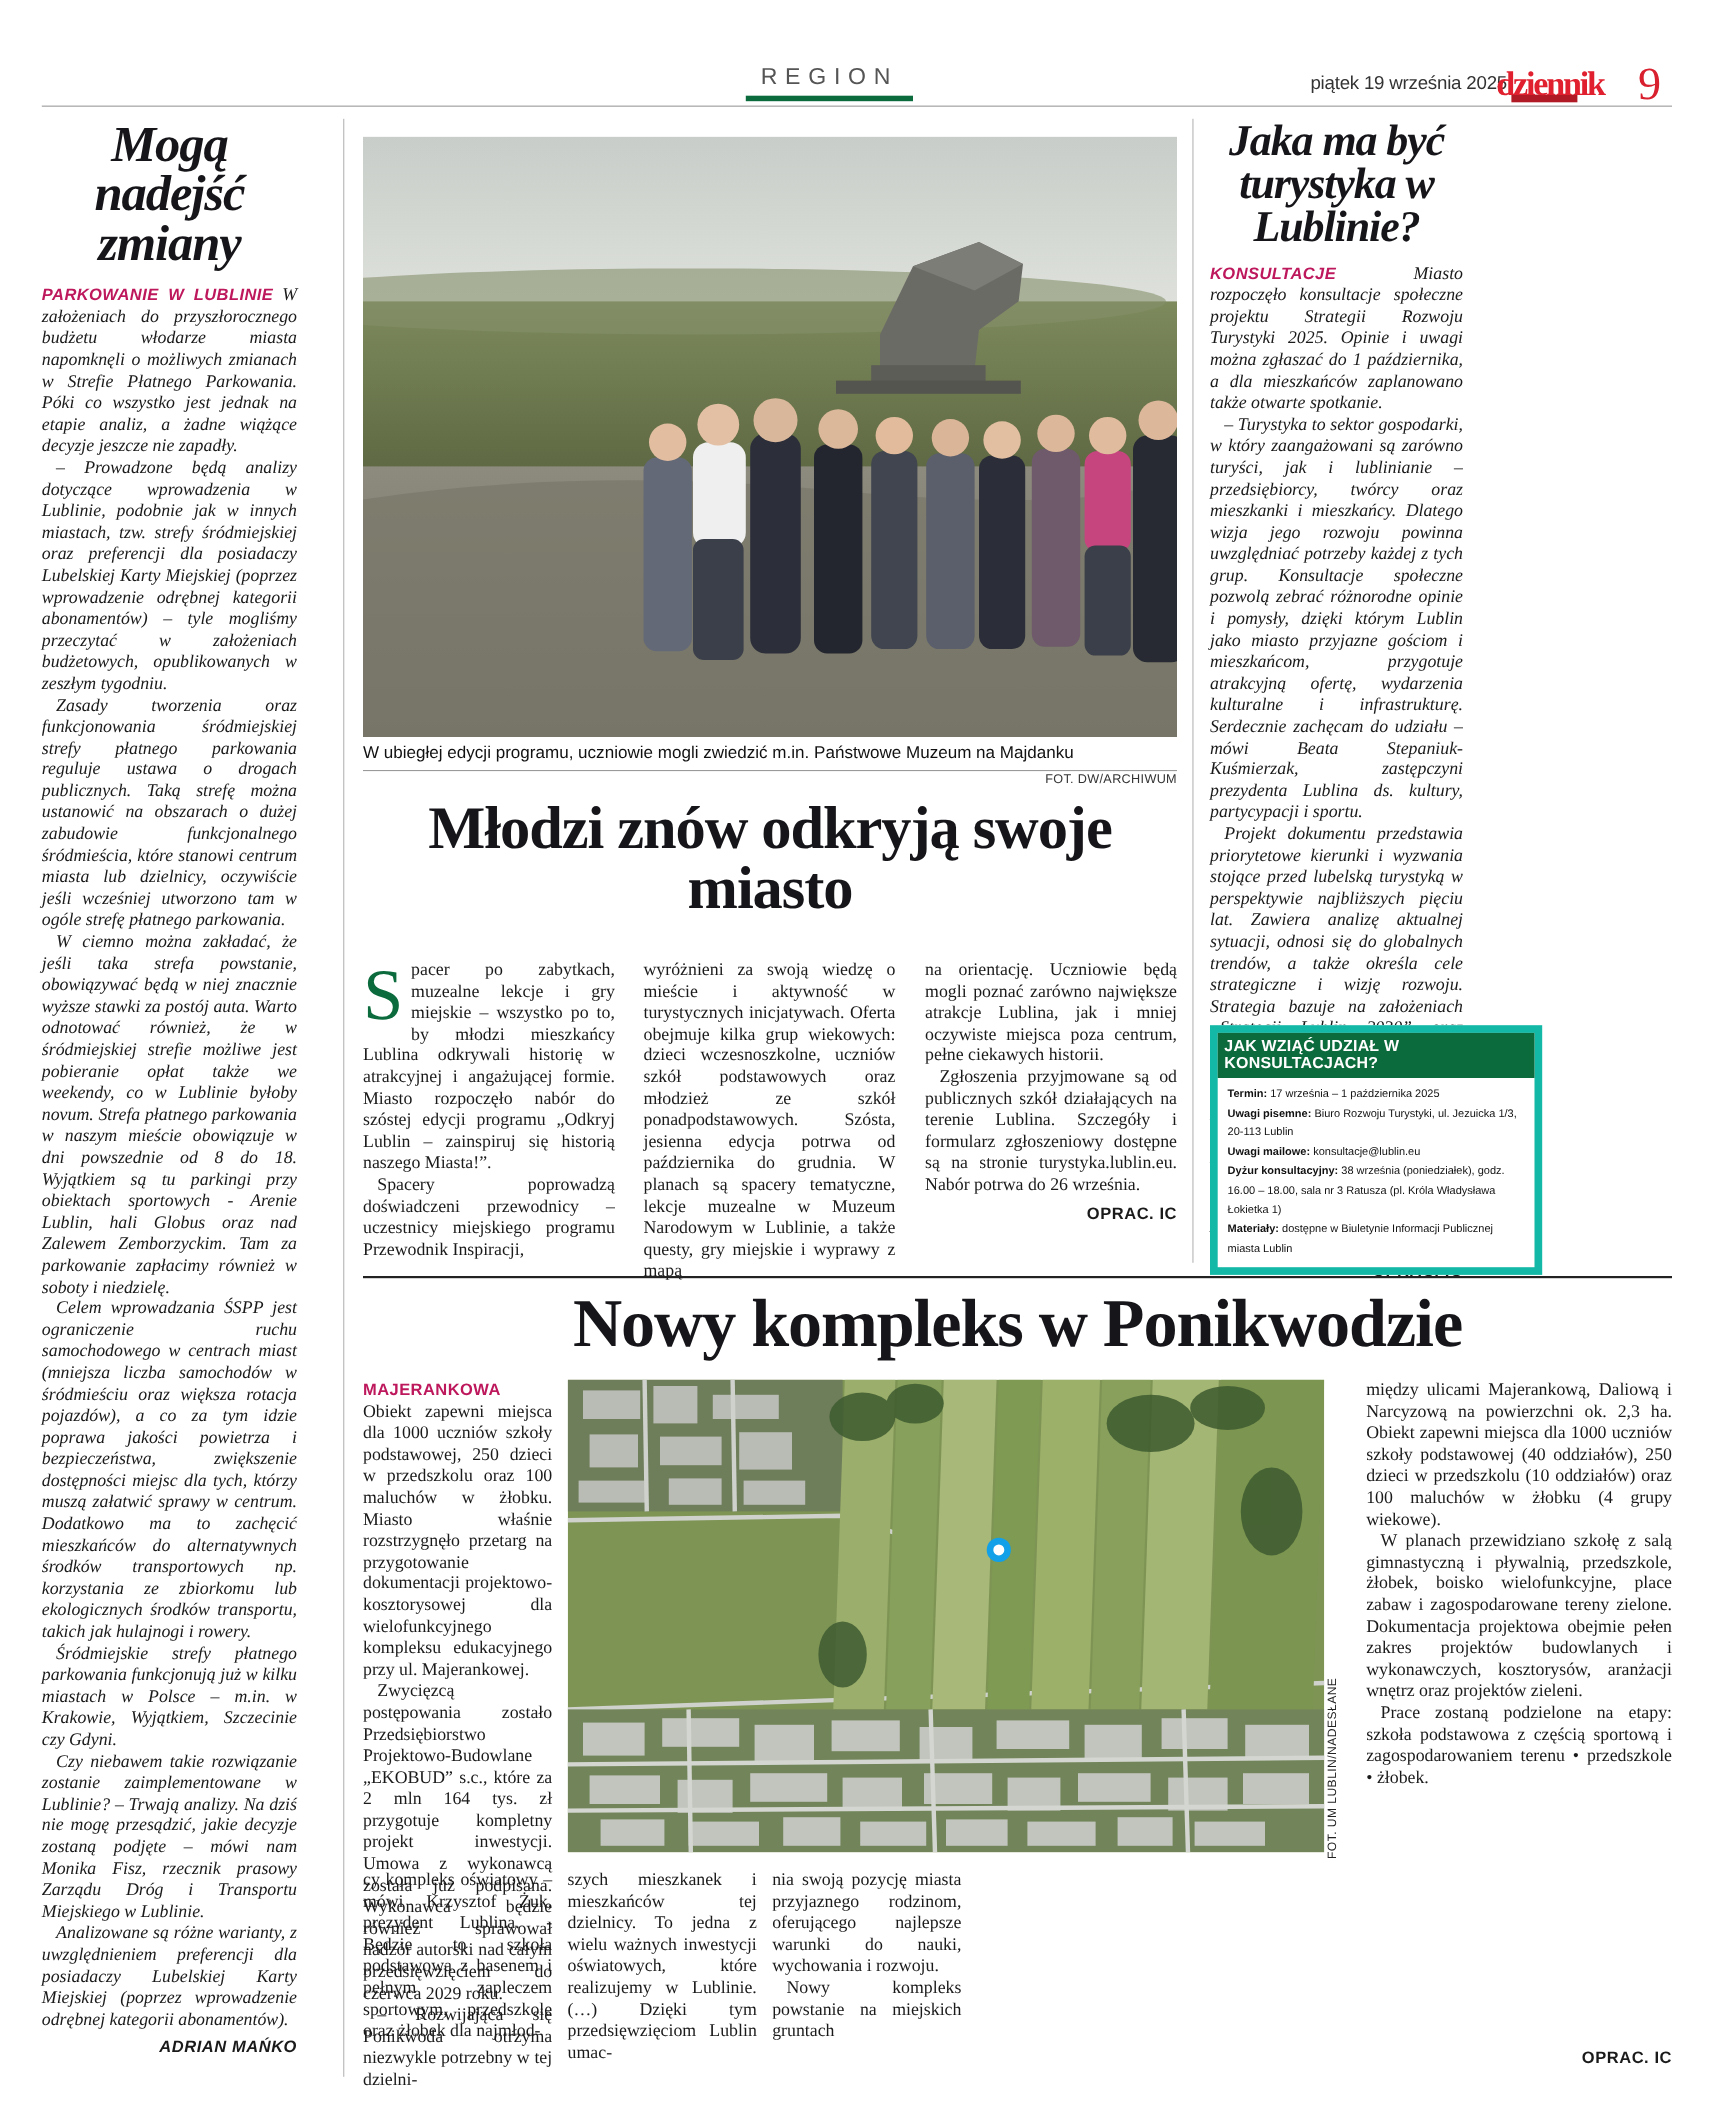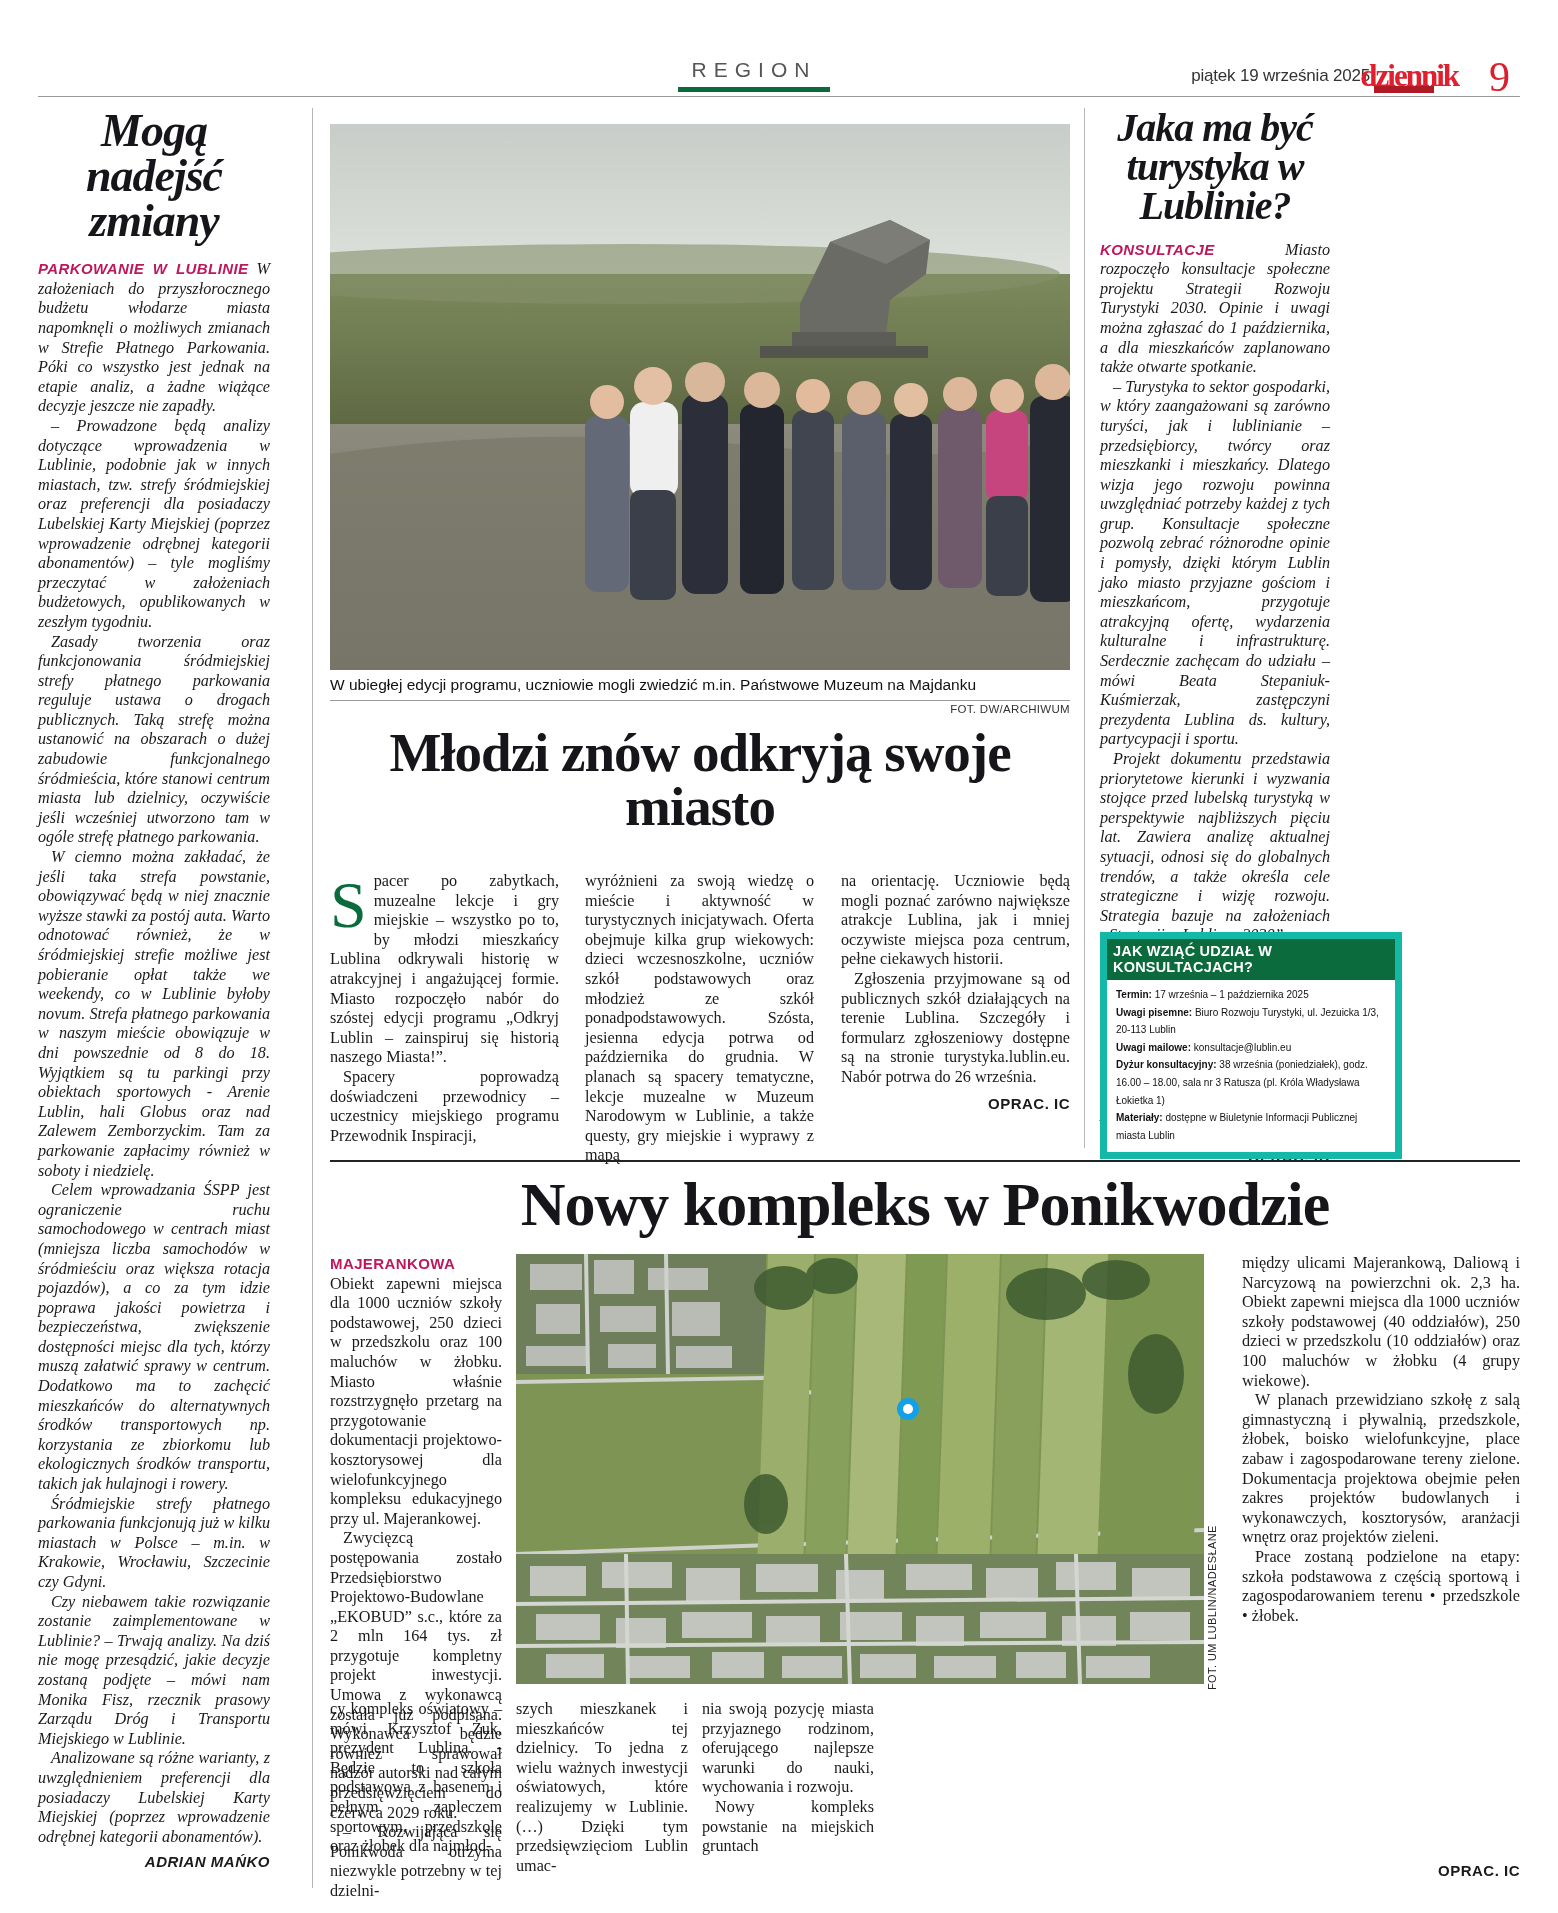--- a/index.html
+++ b/index.html
@@ -120,21 +120,21 @@
   <div class="col" id="left-col">
     <div class="hl" id="left-headline">Mogą nadejść zmiany</div>
     <div class="bodytxt" id="left-body">
       <p class="first"><span class="kicker">PARKOWANIE W LUBLINIE</span>
         <span> W założeniach do przyszłorocznego budżetu włodarze miasta napomknęli o możliwych zmianach w Strefie Płatnego Parkowania. Póki co wszystko jest jednak na etapie analiz, a żadne wiążące decyzje jeszcze nie zapadły.</span></p>
       <div>
           <p>– Prowadzone będą analizy dotyczące wprowadzenia w Lublinie, podobnie jak w innych miastach, tzw. strefy śródmiejskiej oraz preferencji dla posiadaczy Lubelskiej Karty Miejskiej (poprzez wprowadzenie odrębnej kategorii abonamentów) – tyle mogliśmy przeczytać w założeniach budżetowych, opublikowanych w zeszłym tygodniu.</p>
           <p>Zasady tworzenia oraz funkcjonowania śródmiejskiej strefy płatnego parkowania reguluje ustawa o drogach publicznych. Taką strefę można ustanowić na obszarach o dużej zabudowie funkcjonalnego śródmieścia, które stanowi centrum miasta lub dzielnicy, oczywiście jeśli wcześniej utworzono tam w ogóle strefę płatnego parkowania.</p>
           <p>W ciemno można zakładać, że jeśli taka strefa powstanie, obowiązywać będą w niej znacznie wyższe stawki za postój auta. Warto odnotować również, że w śródmiejskiej strefie możliwe jest pobieranie opłat także we weekendy, co w Lublinie byłoby novum. Strefa płatnego parkowania w naszym mieście obowiązuje w dni powszednie od 8 do 18. Wyjątkiem są tu parkingi przy obiektach sportowych - Arenie Lublin, hali Globus oraz nad Zalewem Zemborzyckim. Tam za parkowanie zapłacimy również w soboty i niedzielę.</p>
           <p>Celem wprowadzania ŚSPP jest ograniczenie ruchu samochodowego w centrach miast (mniejsza liczba samochodów w śródmieściu oraz większa rotacja pojazdów), a co za tym idzie poprawa jakości powietrza i bezpieczeństwa, zwiększenie dostępności miejsc dla tych, którzy muszą załatwić sprawy w centrum. Dodatkowo ma to zachęcić mieszkańców do alternatywnych środków transportowych np. korzystania ze zbiorkomu lub ekologicznych środków transportu, takich jak hulajnogi i rowery.</p>
-          <p>Śródmiejskie strefy płatnego parkowania funkcjonują już w kilku miastach w Polsce – m.in. w Krakowie, Wrocławiu, Szczecinie czy Gdyni.</p>
+          <p>Śródmiejskie strefy płatnego parkowania funkcjonują już w kilku miastach w Polsce – m.in. w Krakowie, Wyjątkiem, Szczecinie czy Gdyni.</p>
           <p>Czy niebawem takie rozwiązanie zostanie zaimplementowane w Lublinie? – Trwają analizy. Na dziś nie mogę przesądzić, jakie decyzje zostaną podjęte – mówi nam Monika Fisz, rzecznik prasowy Zarządu Dróg i Transportu Miejskiego w Lublinie.</p>
           <p>Analizowane są różne warianty, z uwzględnieniem preferencji dla posiadaczy Lubelskiej Karty Miejskiej (poprzez wprowadzenie odrębnej kategorii abonamentów).</p>
         </div>
     </div>
     <div class="credit">ADRIAN MAŃKO</div>
   </div>
 
   <div id="photo-main">
     <svg class="imgfill" viewBox="0 0 740 546" preserveAspectRatio="none">
       <defs>
@@ -235,21 +235,21 @@
         <p class="first">na orientację. Uczniowie będą mogli poznać zarówno największe atrakcje Lublina, jak i mniej oczywiste miejsca poza centrum, pełne ciekawych historii.</p>
         <p>Zgłoszenia przyjmowane są od publicznych szkół działających na terenie Lublina. Szczegóły i formularz zgłoszeniowy dostępne są na stronie turystyka.lublin.eu. Nabór potrwa do 26 września.</p>
       </div>
     <div class="credit">OPRAC. IC</div>
   </div>
 
   <div class="col" id="right-col">
     <div class="hl" id="right-headline">Jaka ma być turystyka w Lublinie?</div>
     <div class="bodytxt" id="right-body">
       <p class="first"><span class="kicker">KONSULTACJE</span>
-        <span> Miasto rozpoczęło konsultacje społeczne projektu Strategii Rozwoju Turystyki 2030. Opinie i uwagi można zgłaszać do 1 października, a dla mieszkańców zaplanowano także otwarte spotkanie.</span></p>
+        <span> Miasto rozpoczęło konsultacje społeczne projektu Strategii Rozwoju Turystyki 2025. Opinie i uwagi można zgłaszać do 1 października, a dla mieszkańców zaplanowano także otwarte spotkanie.</span></p>
       <div>
           <p>– Turystyka to sektor gospodarki, w który zaangażowani są zarówno turyści, jak i lublinianie – przedsiębiorcy, twórcy oraz mieszkanki i mieszkańcy. Dlatego wizja jego rozwoju powinna uwzględniać potrzeby każdej z tych grup. Konsultacje społeczne pozwolą zebrać różnorodne opinie i pomysły, dzięki którym Lublin jako miasto przyjazne gościom i mieszkańcom, przygotuje atrakcyjną ofertę, wydarzenia kulturalne i infrastrukturę. Serdecznie zachęcam do udziału – mówi Beata Stepaniuk-Kuśmierzak, zastępczyni prezydenta Lublina ds. kultury, partycypacji i sportu.</p>
           <p>Projekt dokumentu przedstawia priorytetowe kierunki i wyzwania stojące przed lubelską turystyką w perspektywie najbliższych pięciu lat. Zawiera analizę aktualnej sytuacji, odnosi się do globalnych trendów, a także określa cele strategiczne i wizję rozwoju. Strategia bazuje na założeniach „Strategii Lublin 2030” oraz innych dokumentów sektorowych.</p>
           <p>Nowa wizja turystyki ma opierać się m.in. na spójnej opowieści o Lublinie, promocji miasta, nowoczesnym zarządzaniu zasobami i dostępności przestrzeni dla wszystkich. Zakłada też różnorodną ofertę, odpowiadającą potrzebom różnych grup odwiedzających.</p>
         </div>
     </div>
     <div class="credit">OPRAC. IC</div>
   </div>
 
   <div id="infobox">

